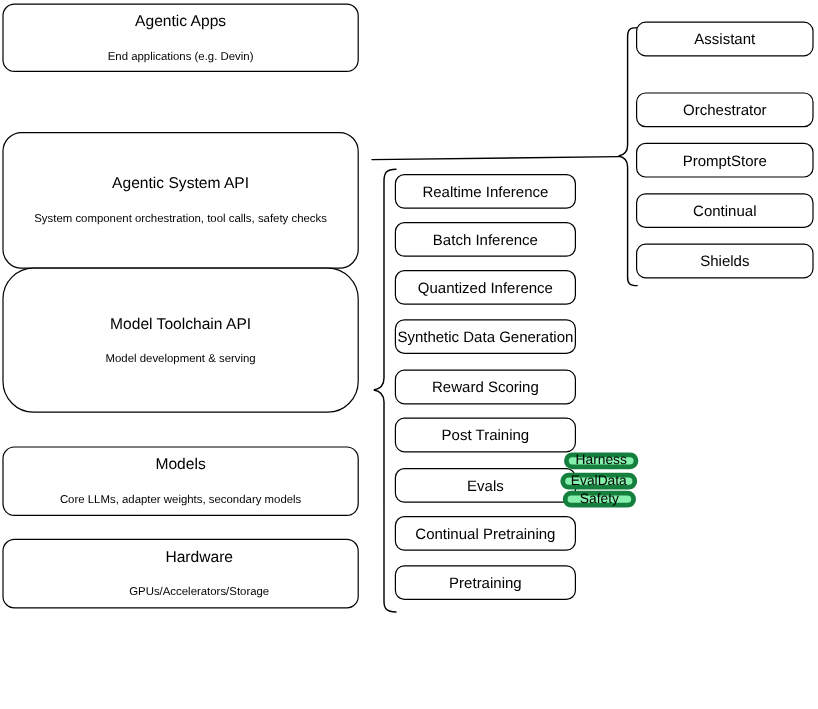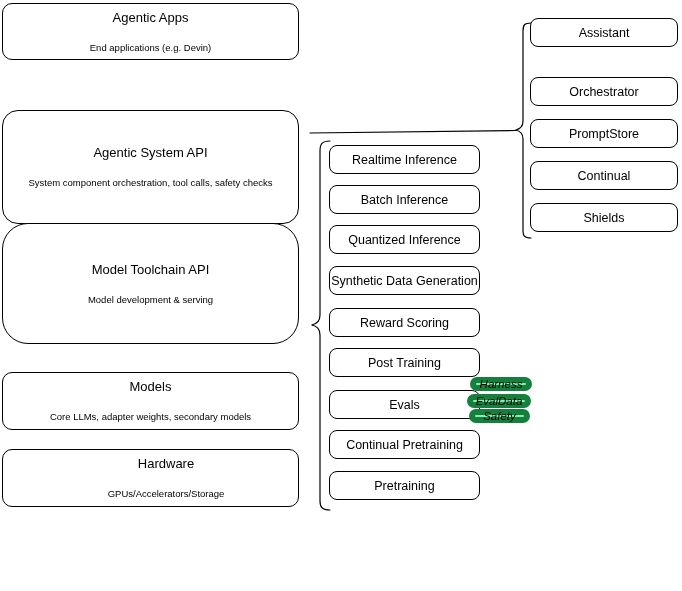--- a/index.html
+++ b/index.html
@@ -46,30 +46,29 @@
   }
   .rbox {
     left: 530px; width: 148px; height: 29px;
     border-radius: 8px; font-size: 12.5px; line-height: 14px;
     white-space: nowrap;
   }
   .pill {
     position: absolute;
     box-sizing: border-box;
     background: #86efac;
-    border: 6px solid #15803d;
+    border: 4px solid #15803d;
     border-radius: 7px;
     display: flex;
     align-items: center;
     justify-content: center;
     font-size: 11.5px;
     line-height: 12px;
     white-space: nowrap;
     z-index: 3;
-    font-style: italic;
   }
 </style>
 </head>
 <body>
 
 <div id="canvas">
 
   <svg id="connector-layer" viewBox="0 0 682 591" xmlns="http://www.w3.org/2000/svg">
     <path d="M310 133 L516 130.5" stroke="#000000" stroke-width="1.2" fill="none" stroke-linecap="round"></path>
     <path d="M330 141 C322 141 320 144 320 151 L320 315 C320 321 317.5 324 311.5 325 C317.5 326 320 329 320 335 L320 501 C320 507 322 510 330 510" stroke="#000000" stroke-width="1.2" fill="none" stroke-linecap="round"></path>

